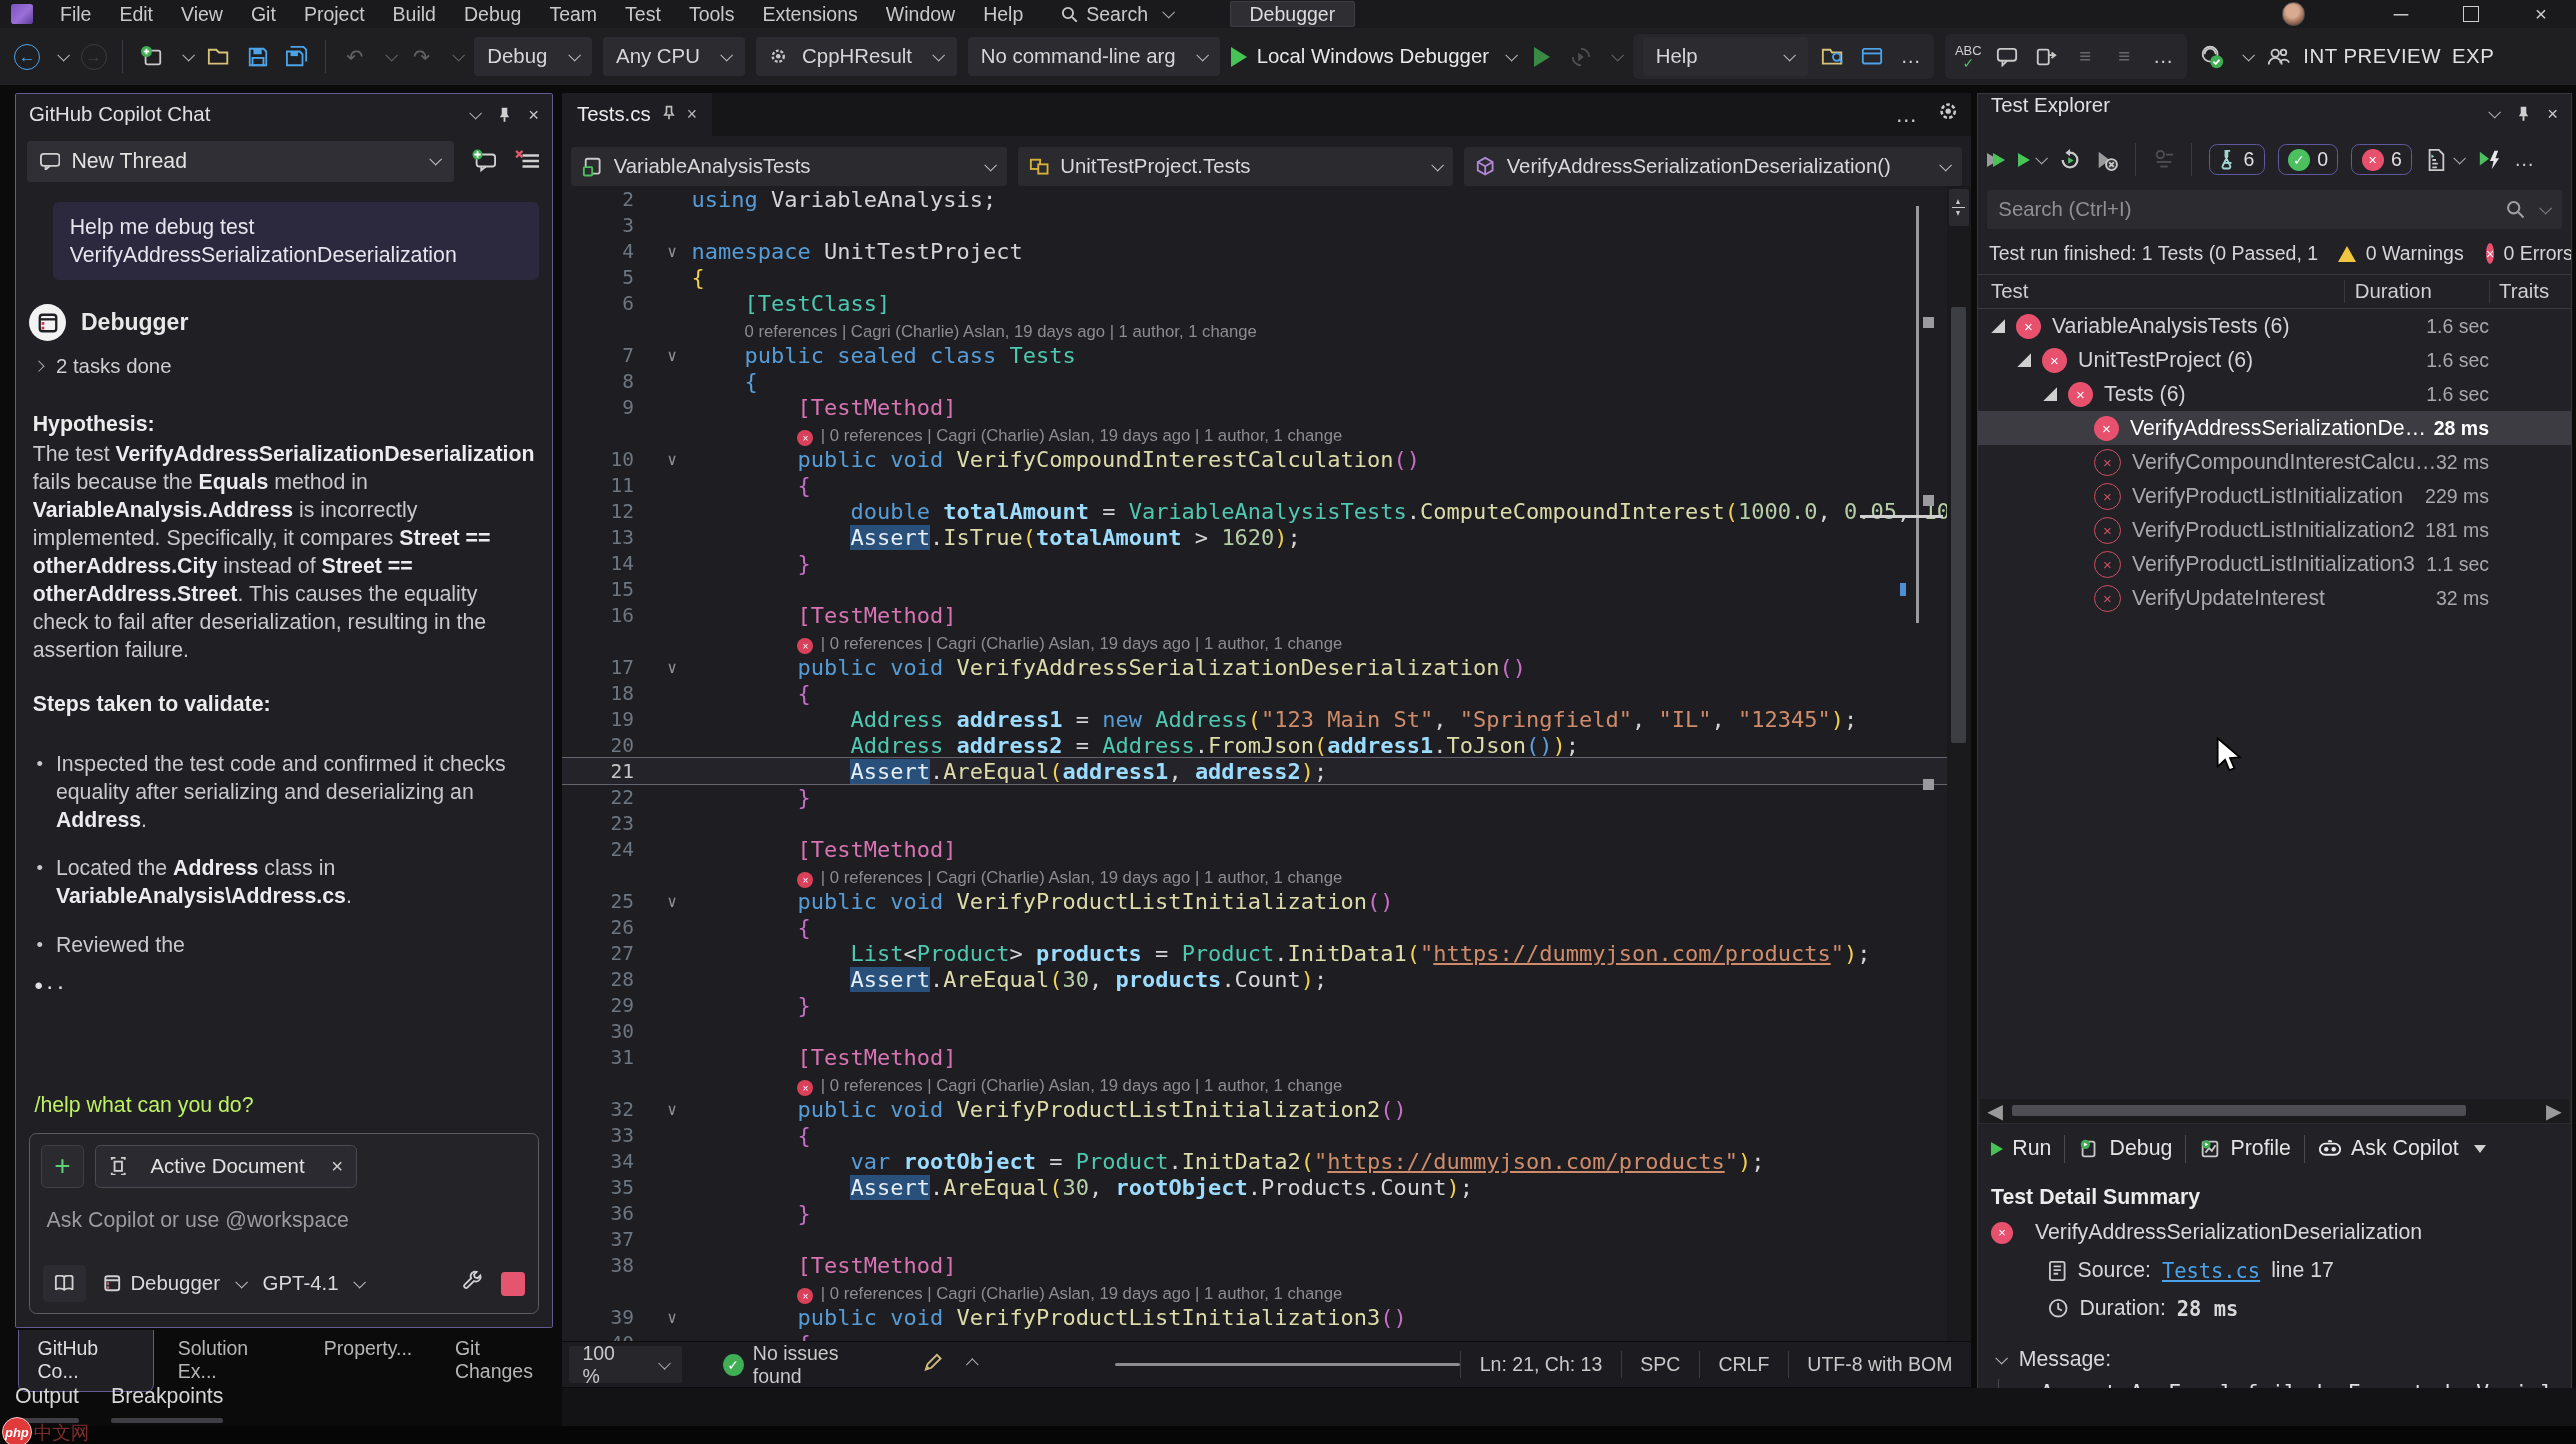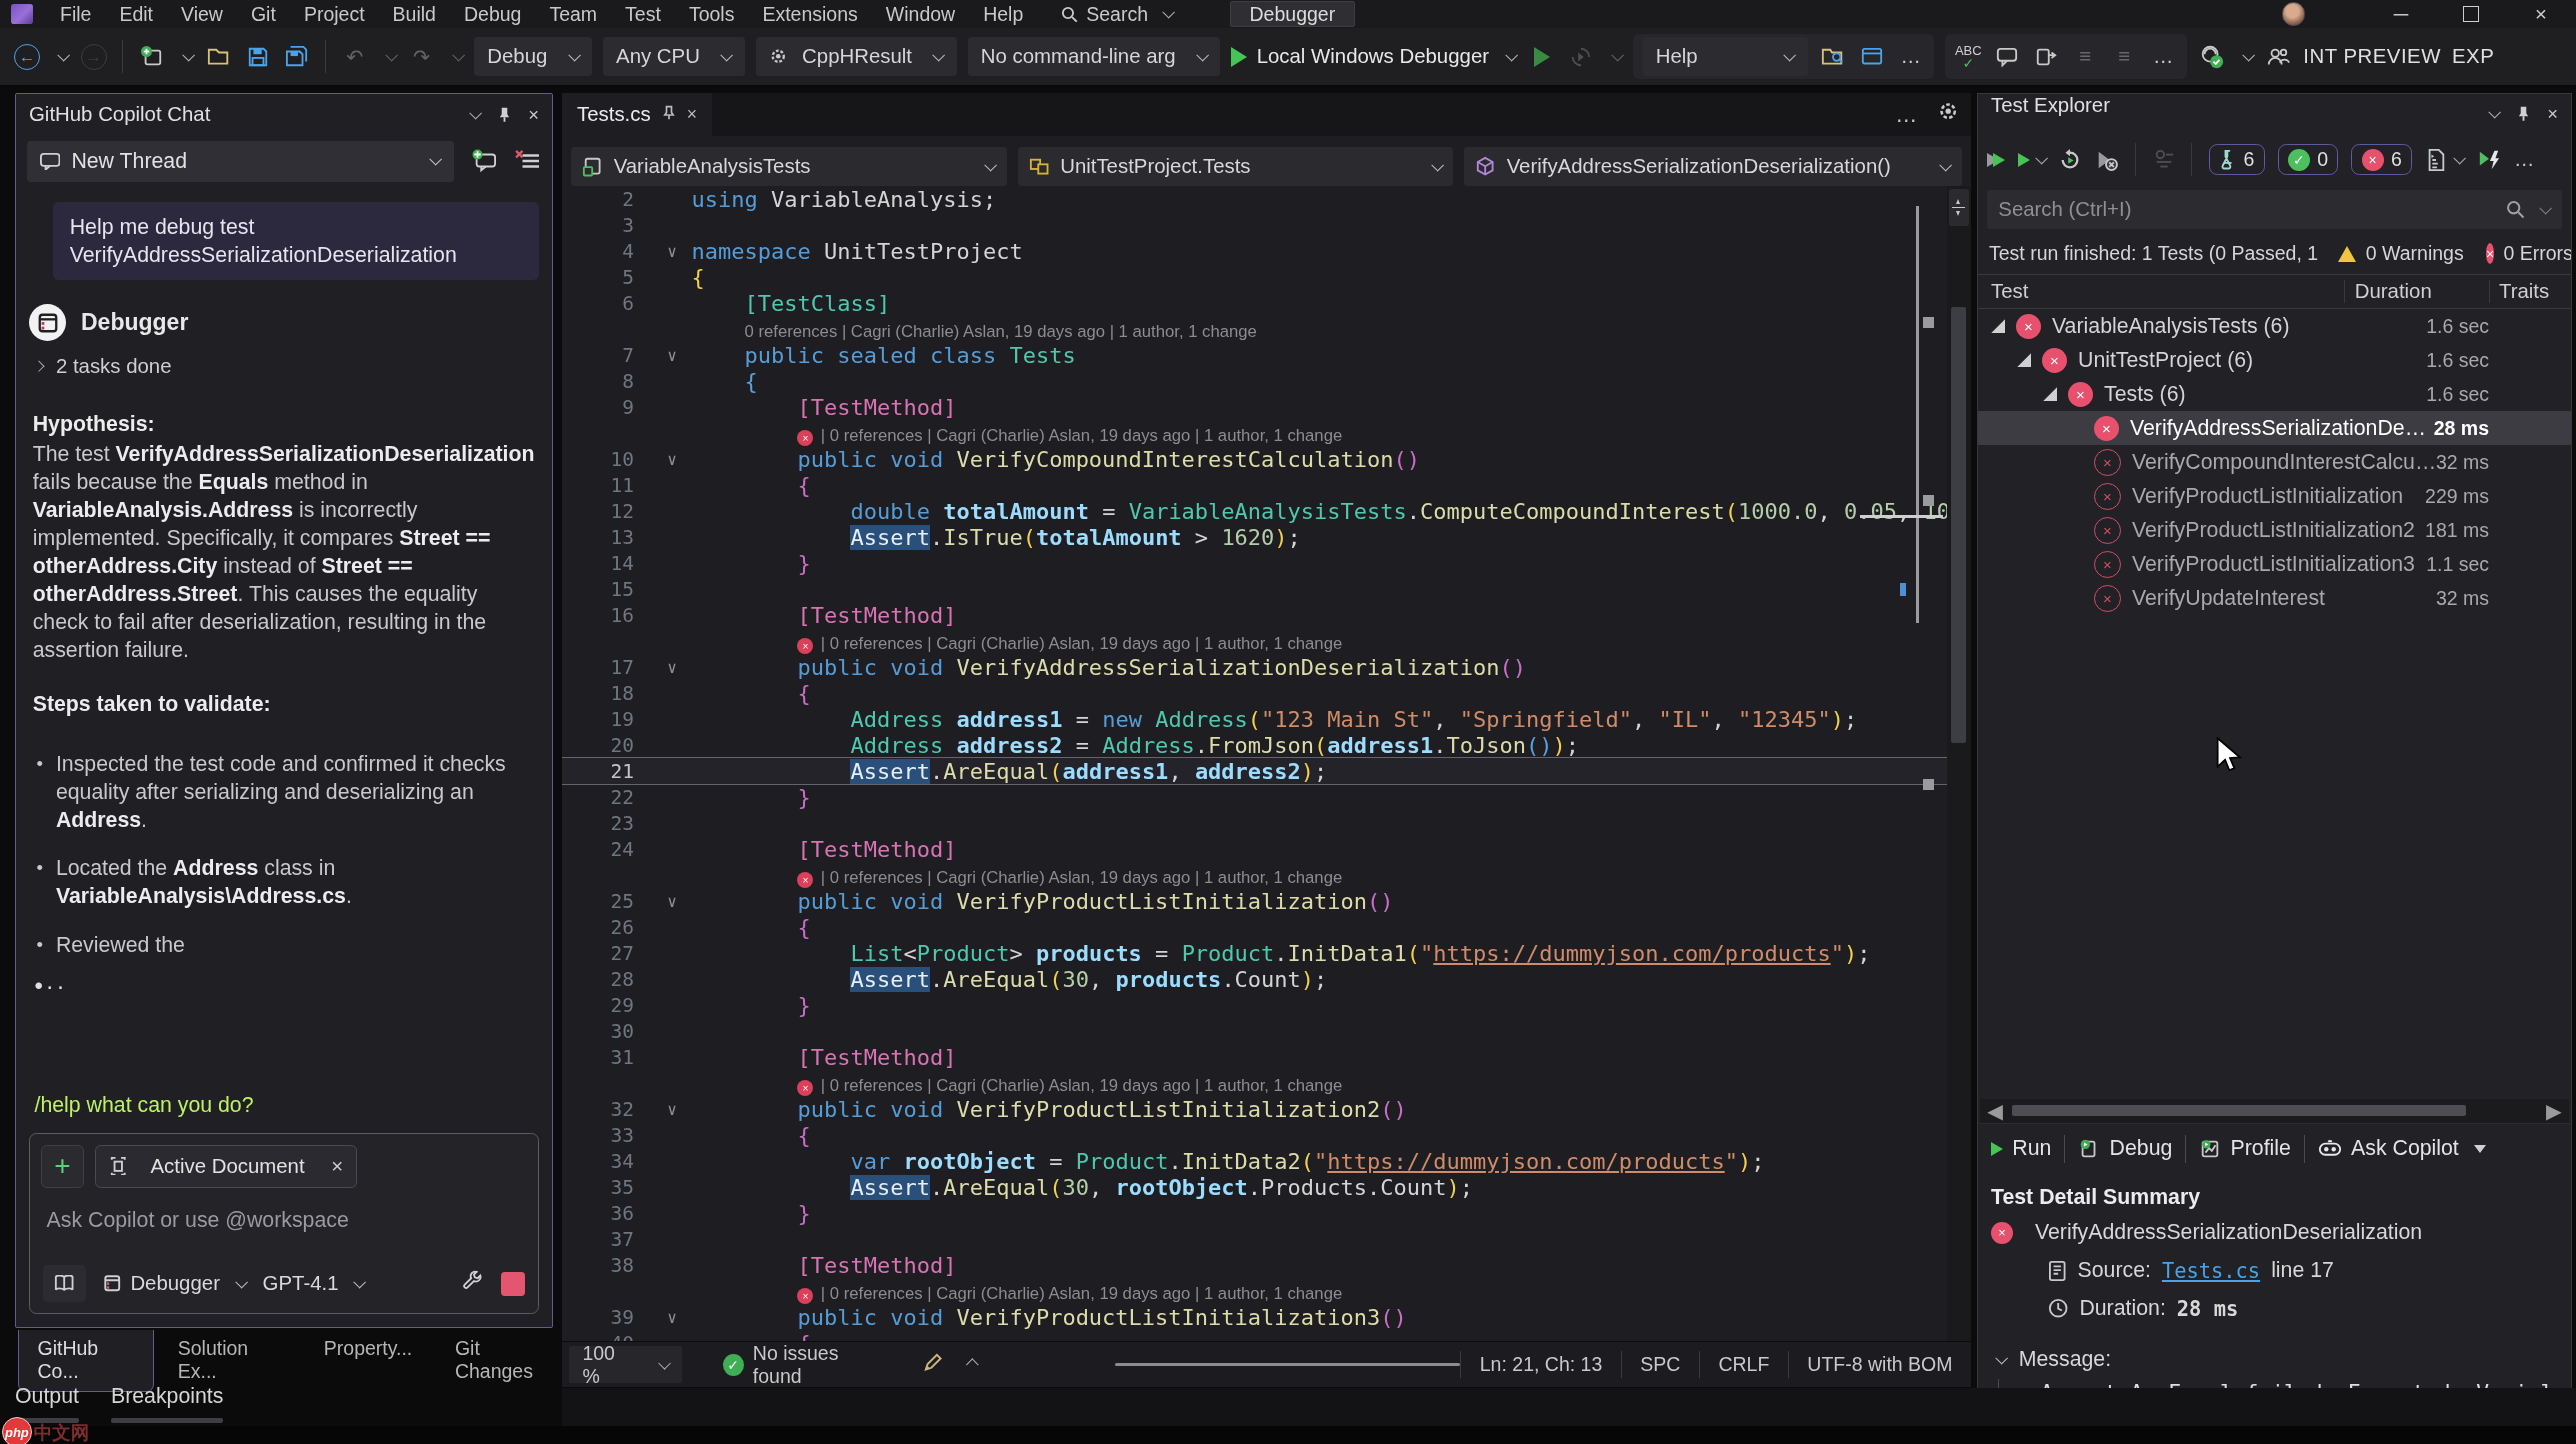--- a/index.html
+++ b/index.html
@@ -81,21 +81,21 @@
   
   #lefttabs{position:absolute;left:15px;top:1330px;width:556px;height:43px;display:flex;align-items:flex-start;gap:5.6px;font-size:19.5px;color:#b6b6b6}
   .ptab{padding:7.4px 18.5px}
   .ptab.active{border:1.9px solid #615c94;border-top:none;border-radius:0 0 7.4px 7.4px;background:#1f1f24;color:#dedede;margin-left:3px}
   #outtabs{position:absolute;left:15px;top:1384px;display:flex;gap:32px;font-size:21.3px;color:#d6d6d6}
   .otab{display:flex;flex-direction:column;gap:9.3px;align-items:flex-start}
   .otab .bar{width:100%;height:4.6px;background:#3e3e44;border-radius:1.9px}
   #watermark{position:absolute;left:1.9px;top:1417px;display:flex;align-items:center;gap:1.9px;z-index:9}
   .wmbadge{width:28px;height:28px;border-radius:50%;background:#e03a3a;color:#fff;font-weight:bold;font-style:italic;
            font-size:13px;display:flex;align-items:center;justify-content:center;border:1.9px solid #f0caca}
-  .wmtext{color:#7c2d2d;font-size:18.5px;font-weight:bold}
+  .wmtext{color:#7c2d2d;font-size:18.5px;font-weight:normal}
   
   #editor{position:absolute;left:562px;top:93px;width:1409px;height:1294px;background:#1e1e22}
   .tabstrip{height:43px;background:#161618;display:flex;align-items:stretch;position:relative}
   .etab{background:#1e1e22;display:flex;align-items:center;gap:11px;padding:0 15px;color:#ececec;font-size:20.4px}
   .etab .pin,.etab .x{color:#bdbdbd;font-size:17.6px}
   .striprt{position:absolute;right:13px;top:0;height:100%;display:flex;align-items:center;gap:20.4px;color:#c9c9c9;font-size:22px}
   .navbar{height:50px;display:flex;align-items:center;gap:11px;padding:5.6px 9.3px;background:#1e1e22}
   .navdd{flex:1;height:39px;background:#2a2a2f;border-radius:3.7px;display:flex;align-items:center;gap:11px;padding:0 11px;
          color:#d8d8d8;font-size:20.4px;white-space:nowrap;overflow:hidden}
   .navdd .sp{flex:1}

